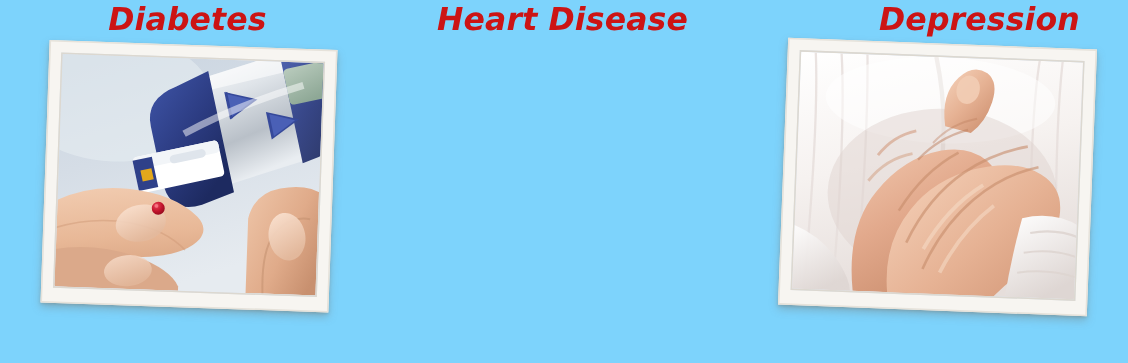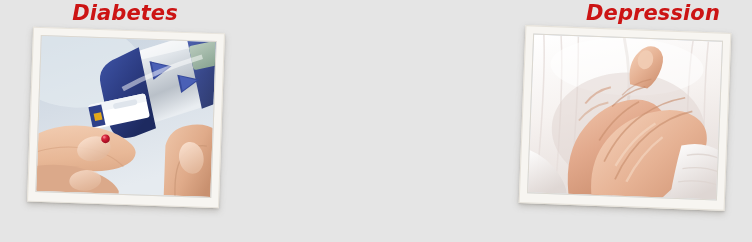--- a/index.html
+++ b/index.html
@@ -11,21 +11,21 @@
   body {
     width: 752px;
     height: 242px;
     font-family: "Liberation Sans", sans-serif;
     overflow: hidden;
   }
   .board {
     position: relative;
     width: 752px;
     height: 242px;
-    background: #e5e5e5;
+    background: #7dd3fc;
   }
   .panel {
     position: absolute;
     top: 0;
     width: 250px;
     height: 242px;
   }
   .panel-1 { left: 0px; }
   .panel-2 { left: 250px; }
   .panel-3 { left: 528px; }
@@ -173,20 +173,21 @@
           <ellipse cx="54" cy="152" rx="17" ry="11" transform="rotate(-8 54 152)" fill="url(#d-nail)" opacity="0.75"></ellipse>
 
           <circle cx="74" cy="107" r="4.6" fill="url(#d-drop)"></circle>
           <circle cx="72.6" cy="105.4" r="1.4" fill="#ff8a96" opacity="0.7"></circle>
         </svg>
       </div>
     </div>
   </div>
 
   <div class="panel panel-2">
+    <div class="caption">Heart Disease</div>
 
     <div class="frame frame-2">
       <div class="photo">
         <svg viewBox="0 0 200 165" preserveAspectRatio="xMidYMid slice" aria-hidden="true">
           <defs>
             <linearGradient id="h-shirt" x1="0" y1="0" x2="0.3" y2="1">
               <stop offset="0%" stop-color="#ffffff"></stop>
               <stop offset="50%" stop-color="#f6f2f0"></stop>
               <stop offset="100%" stop-color="#e6dedb"></stop>
             </linearGradient>

